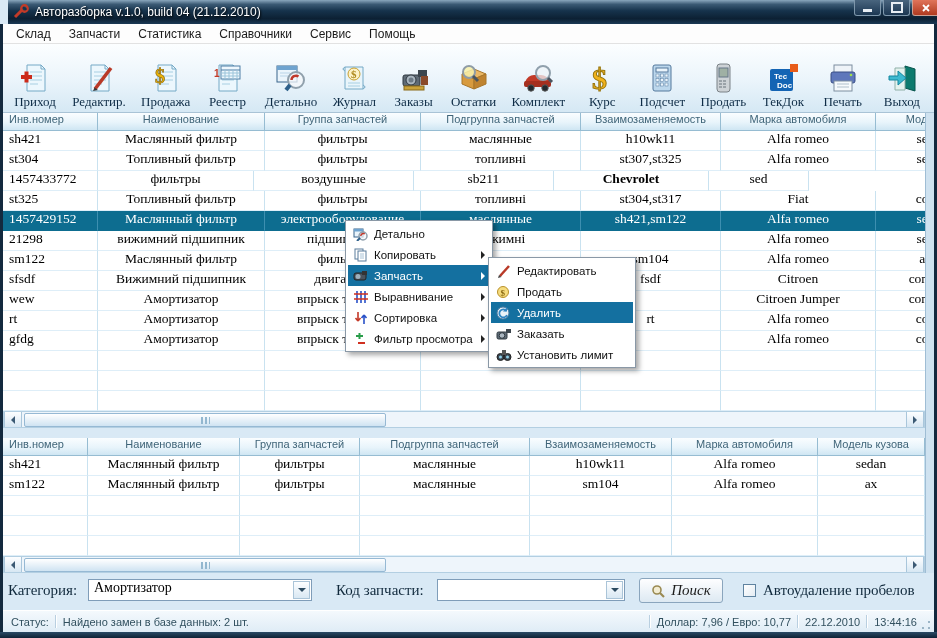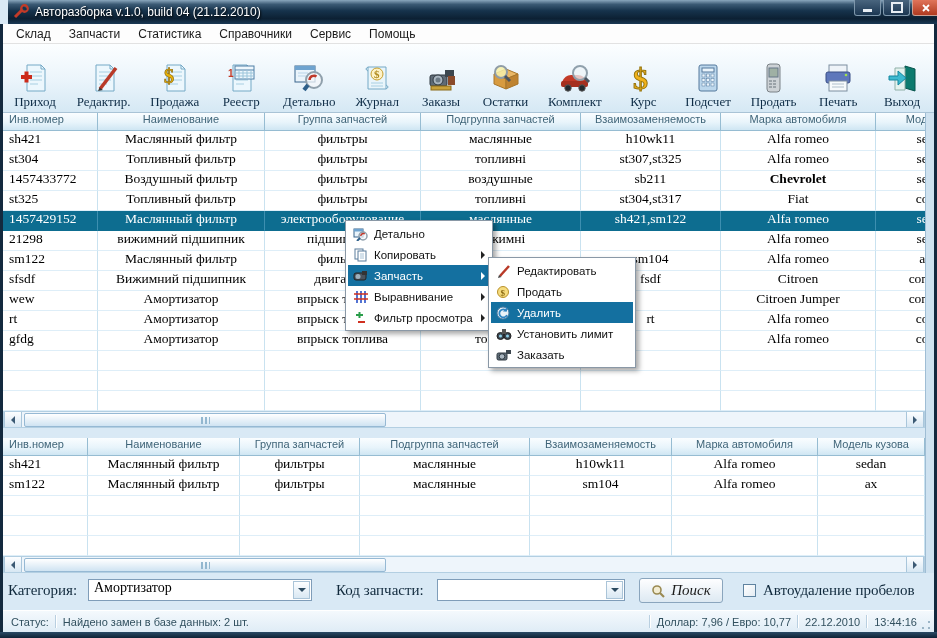--- a/index.html
+++ b/index.html
@@ -299,20 +299,31 @@
               <rect x="12" y="23" width="3" height="2"></rect>
               <rect x="16" y="23" width="3" height="2"></rect>
             </g>
           </svg>
         </span>
         <div class="tb-label">Продать</div>
       </div>
       <div class="tb-btn">
         <span class="tb-ico">
           <svg width="32" height="30" viewBox="0 0 32 30">
+            <rect x="3" y="6" width="23" height="22" rx="2" fill="#1464b4"></rect>
+            <rect x="23" y="1" width="8" height="8" fill="#e85c1a"></rect>
+            <text x="7" y="16" font-size="8" font-weight="bold" fill="#fff">Tec</text>
+            <text x="10" y="25" font-size="8" font-weight="bold" fill="#fff">Doc</text>
+          </svg>
+        </span>
+        <div class="tb-label">ТекДок</div>
+      </div>
+      <div class="tb-btn">
+        <span class="tb-ico">
+          <svg width="32" height="30" viewBox="0 0 32 30">
             <rect x="7" y="2" width="18" height="8" fill="#eef3f8" stroke="#7d8ea0"></rect>
             <rect x="4" y="9" width="24" height="11" rx="2" fill="#5e77bb" stroke="#394e86"></rect>
             <circle cx="24" cy="12" r="1.3" fill="#9fe04a"></circle>
             <rect x="7" y="18" width="18" height="10" fill="#f6fafc" stroke="#7d8ea0"></rect>
             <path d="M10 21h12M10 24h12" stroke="#b0c0cc"></path>
           </svg>
         </span>
         <div class="tb-label">Печать</div>
       </div>
       <div class="tb-btn">
@@ -350,21 +361,20 @@
         <div class="tcell first" style="width: 95px;">st304</div>
         <div class="tcell" style="width: 167px;">Топливный фильтр</div>
         <div class="tcell" style="width: 156px;">фильтры</div>
         <div class="tcell" style="width: 160px;">топливні</div>
         <div class="tcell" style="width: 140px;">st307,st325</div>
         <div class="tcell" style="width: 155px;">Alfa romeo</div>
         <div class="tcell" style="width: 100px;">sed</div>
       </div>
       <div class="trow">
         <div class="tcell first" style="width: 95px;">1457433772</div>
-        <div class="tcell" style="width: 167px;">Воздушный фильтр</div>
         <div class="tcell" style="width: 156px;">фильтры</div>
         <div class="tcell" style="width: 160px;">воздушные</div>
         <div class="tcell" style="width: 140px;">sb211</div>
         <div class="tcell" style="width: 155px; font-weight: bold;">Chevrolet</div>
         <div class="tcell" style="width: 100px;">sed</div>
       </div>
       <div class="trow">
         <div class="tcell first" style="width: 95px;">st325</div>
         <div class="tcell" style="width: 167px;">Топливный фильтр</div>
         <div class="tcell" style="width: 156px;">фильтры</div>
@@ -642,20 +652,30 @@
               <path d="M1 4h14M1 9h14"></path>
             </g>
           </svg>
         </span>
         <span class="lbl">Выравнивание</span>
         <span class="arr"></span>
       </div>
       <div class="mi">
         <span class="ico">
           <svg width="16" height="14" viewBox="0 0 16 14">
+            <path d="M5 1v9M5 10l-2.5-3M5 10l2.5-3" stroke="#c43a2a" stroke-width="1.6" fill="none"></path>
+            <path d="M11 13V4M11 4L8.5 7M11 4l2.5 3" stroke="#2a52c8" stroke-width="1.6" fill="none"></path>
+          </svg>
+        </span>
+        <span class="lbl">Сортировка</span>
+        <span class="arr"></span>
+      </div>
+      <div class="mi">
+        <span class="ico">
+          <svg width="16" height="14" viewBox="0 0 16 14">
             <path d="M3 4h7M6.5 1v6" stroke="#2a9d4a" stroke-width="2"></path>
             <path d="M5 11h7" stroke="#d03020" stroke-width="2"></path>
           </svg>
         </span>
         <span class="lbl">Фильтр просмотра</span>
         <span class="arr"></span>
       </div>
     </div>
   <div class="menu" id="submenu">
       <div class="mi">
@@ -678,38 +698,38 @@
       </div>
       <div class="mi hi">
         <span class="ico">
           <svg width="16" height="14" viewBox="0 0 16 14">
             <circle cx="7" cy="7" r="6" fill="#eaf2f8" stroke="#4a7aa0"></circle>
             <path d="M10.5 5a4 4 0 1 0 .5 4" fill="none" stroke="#2f86c4" stroke-width="1.8"></path>
             <path d="M11 1v4.5H7z" fill="#2f86c4"></path>
           </svg>
         </span>
         <span class="lbl">Удалить</span>
+      </div>
+      <div class="mi">
+        <span class="ico">
+          <svg width="16" height="14" viewBox="0 0 16 14">
+            <rect x="1" y="5" width="10" height="7" rx="1.5" fill="#5f6b76" stroke="#2e3840"></rect>
+            <circle cx="6" cy="8.5" r="2.8" fill="#aab6c0" stroke="#2e3840"></circle>
+            <rect x="10" y="2" width="5" height="4" fill="#3c464e"></rect>
+          </svg>
+        </span>
+        <span class="lbl">Заказать</span>
       </div>
       <div class="mi">
         <span class="ico">
           <svg width="16" height="14" viewBox="0 0 16 14">
             <circle cx="4.5" cy="9" r="3.5" fill="#3a4550" stroke="#222"></circle>
             <circle cx="11.5" cy="9" r="3.5" fill="#3a4550" stroke="#222"></circle>
             <rect x="6" y="2" width="4" height="5" fill="#555"></rect>
             <circle cx="4.5" cy="9" r="1.5" fill="#8fd0e8"></circle>
             <circle cx="11.5" cy="9" r="1.5" fill="#8fd0e8"></circle>
           </svg>
         </span>
         <span class="lbl">Установить лимит</span>
       </div>
-      <div class="mi">
-        <span class="ico">
-          <svg width="16" height="14" viewBox="0 0 16 14">
-            <rect x="1" y="5" width="10" height="7" rx="1.5" fill="#5f6b76" stroke="#2e3840"></rect>
-            <circle cx="6" cy="8.5" r="2.8" fill="#aab6c0" stroke="#2e3840"></circle>
-            <rect x="10" y="2" width="5" height="4" fill="#3c464e"></rect>
-          </svg>
-        </span>
-        <span class="lbl">Заказать</span>
-      </div>
     </div>
 
 </div>
 
 </body></html>

